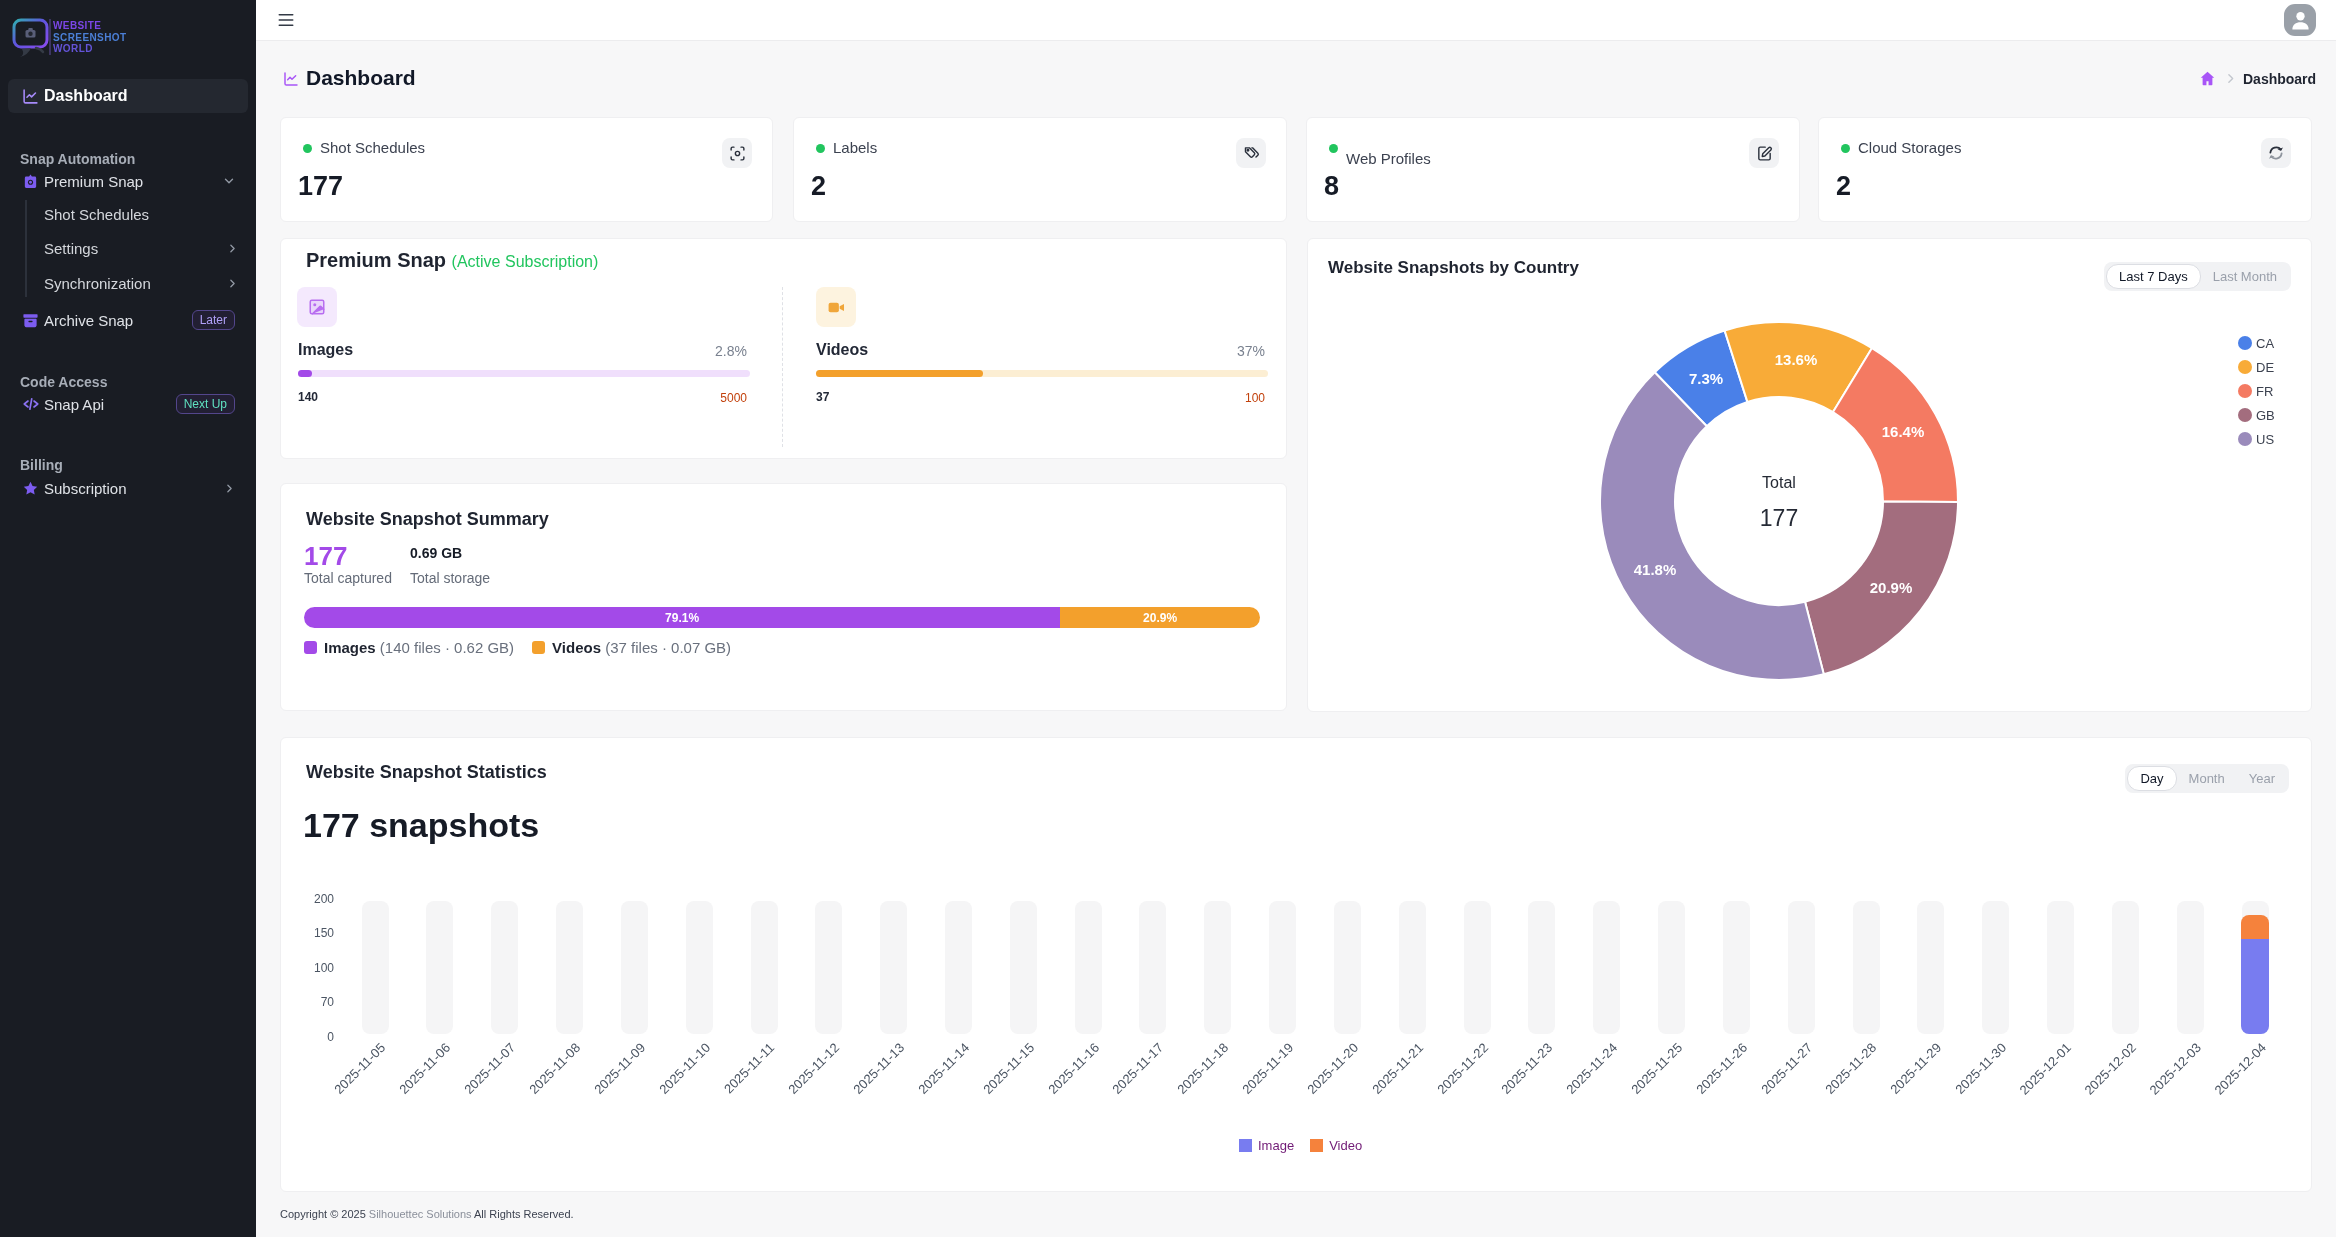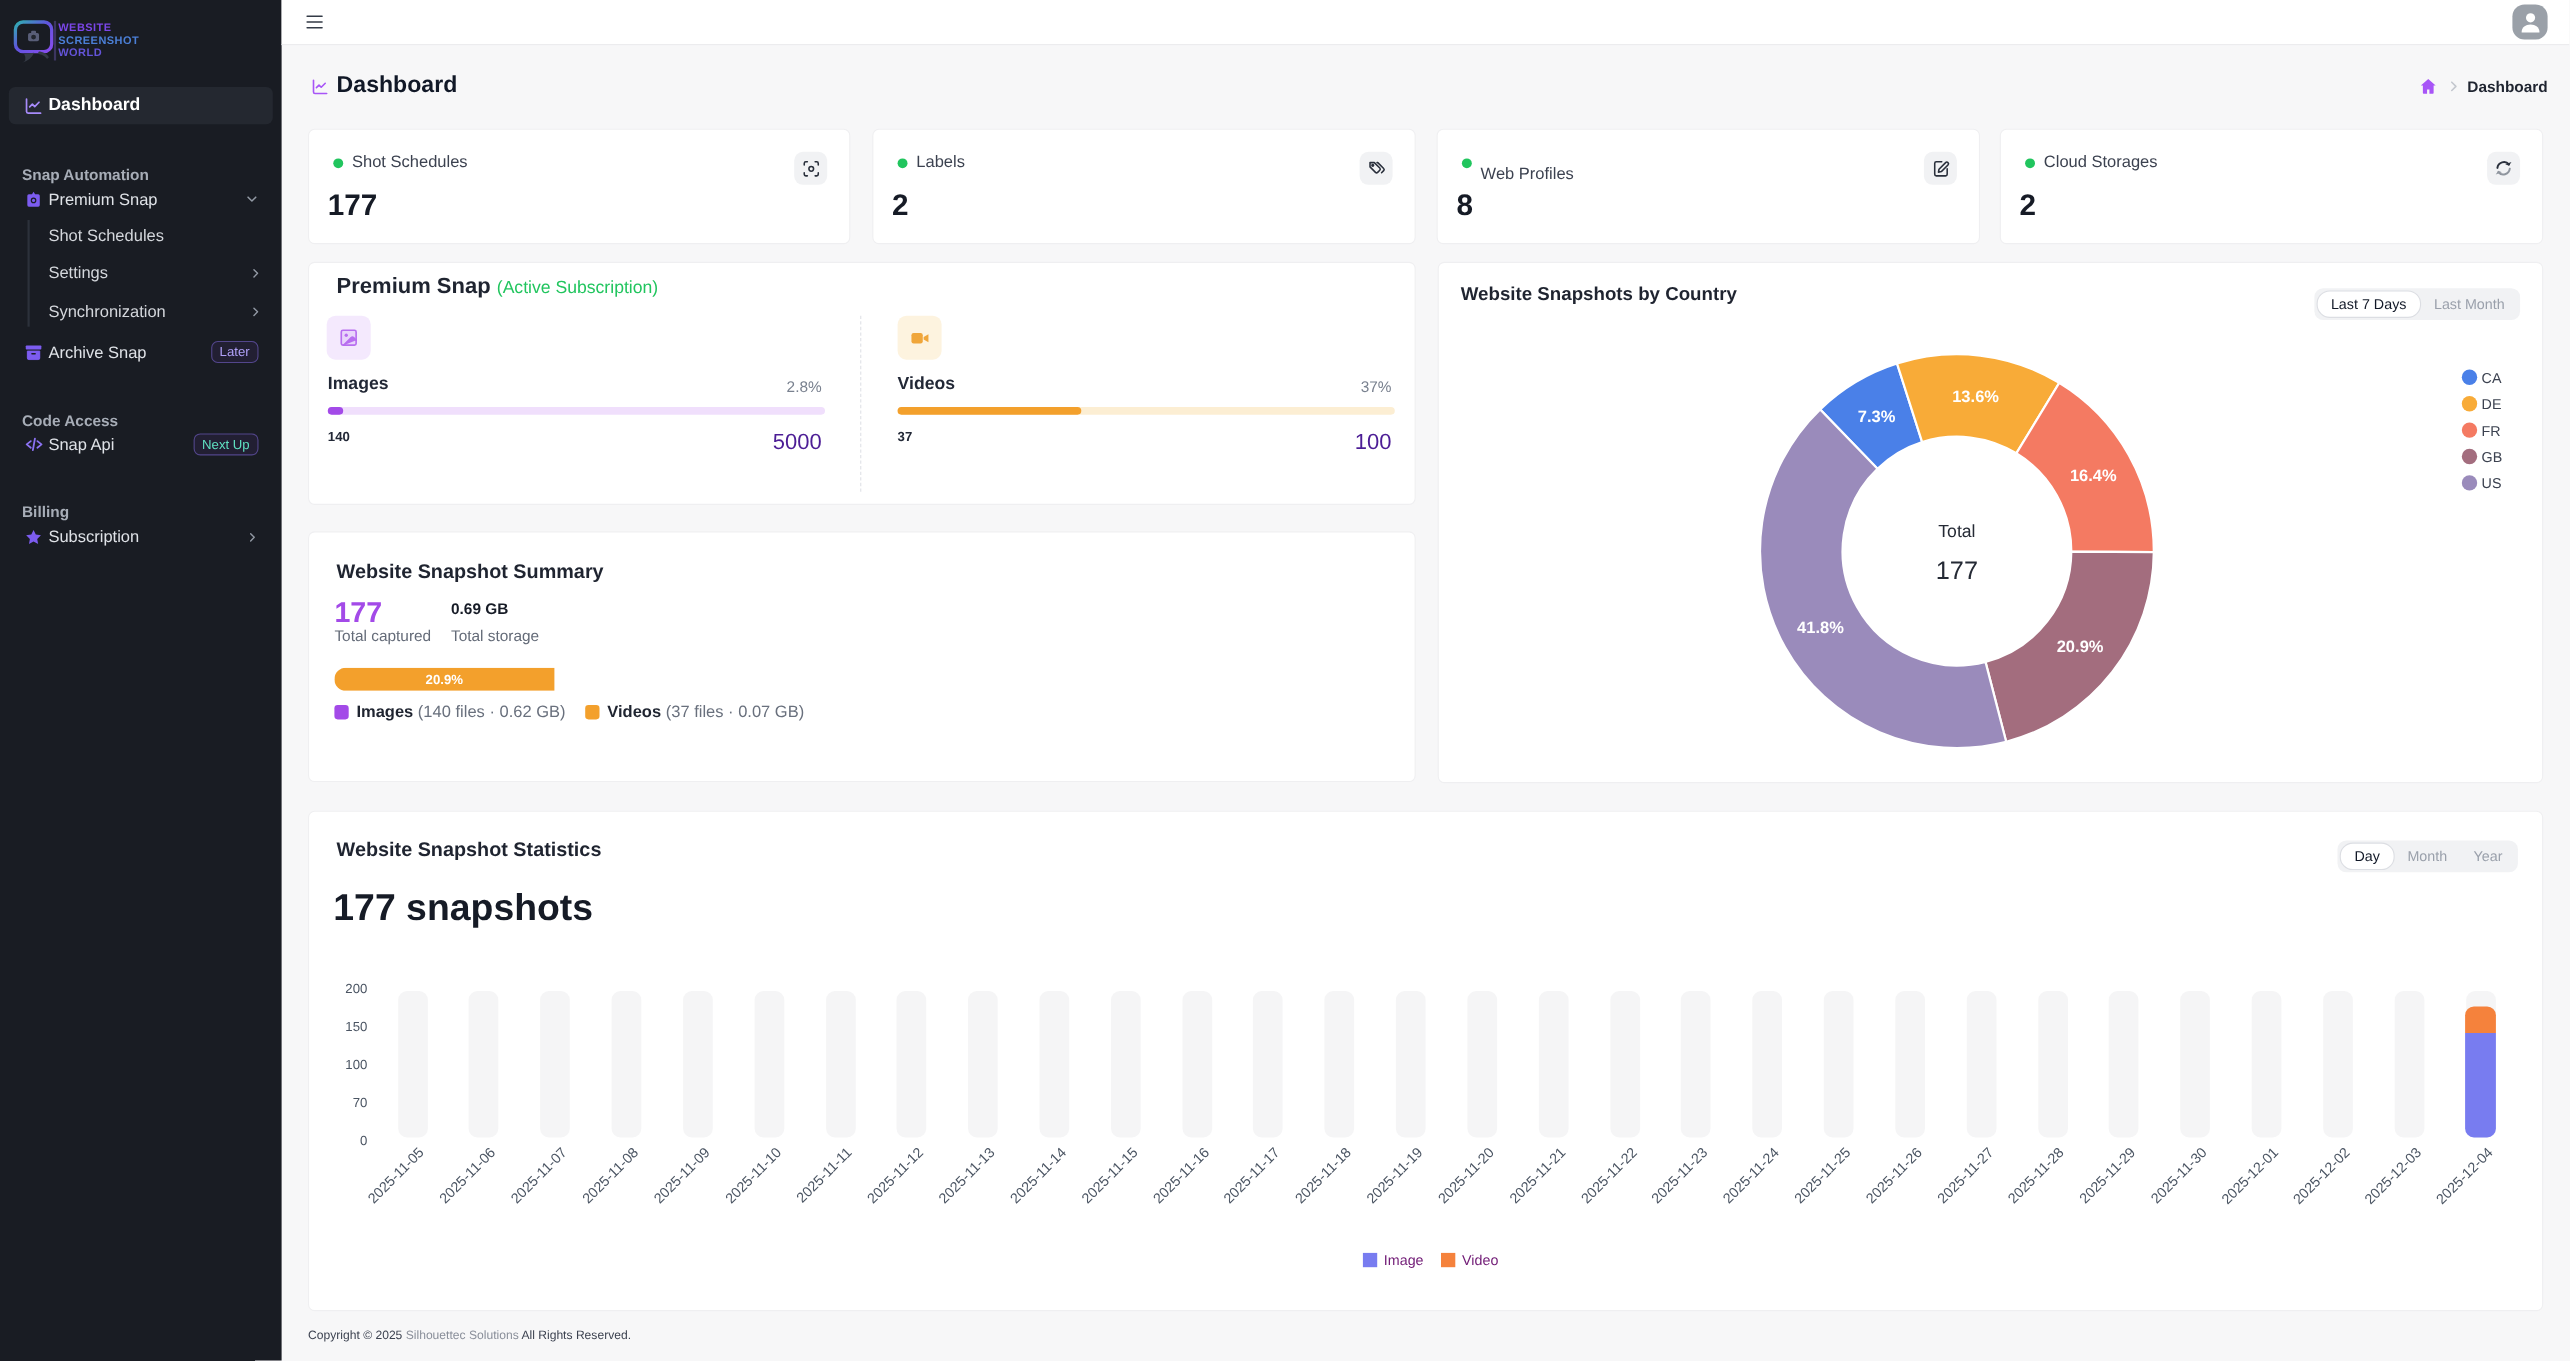--- a/index.html
+++ b/index.html
@@ -24,21 +24,21 @@
 .stat-label { font-size:15px; color:#3c4250; }
 .stat-num { font-size:27px; font-weight:bold; color:#161b26; }
 .dot { width:9px; height:9px; border-radius:50%; background:#21c55e; display:inline-block; }
 .iconbtn { position:absolute; right:20px; top:20px; width:30px; height:30px; background:#f1f2f4; border-radius:8px; display:flex; align-items:center; justify-content:center; }
 
 .ptile { position:absolute; width:40px; height:40px; border-radius:8px; display:flex; align-items:center; justify-content:center; }
 .plabel { font-size:16px; font-weight:bold; color:#222836; }
 .ppct { font-size:14px; color:#79818f; }
 .pbar { position:absolute; height:7px; border-radius:4px; }
 .pnum { font-size:12px; font-weight:bold; color:#222836; }
-.pmax { font-size:20px; color:#4c1d95; }
+.pmax { font-size:12px; color:#c2410c; }
 .pct { font:bold 15px "Liberation Sans",sans-serif; fill:#fff; }
 
 .toggle { position:absolute; background:#f1f2f4; border-radius:8px; display:flex; align-items:center; padding:2px; font-size:13px; color:#9aa0ab; }
 .toggle .on { background:#fff; border:1px solid #dcdee3; border-radius:12px; color:#111827; }
 .toggle span { padding:4px 12px; }
 
 .gbar { position:absolute; width:27px; background:#f5f5f6; border-radius:8px; }
 .ylab { position:absolute; font-size:12px; color:#4b5563; text-align:right; width:40px; }
 .xlab { position:absolute; font-size:13px; color:#4b5563; transform:rotate(-45deg); transform-origin:top right; white-space:nowrap; }
 </style>
@@ -239,20 +239,21 @@
   <span class="abs pmax" style="right:21px;top:152px">100</span>
 </div>
 
 <div class="card" style="left:280px;top:483px;width:1007px;height:228px">
   <span class="abs cardtitle" style="left:25px;top:25px">Website Snapshot Summary</span>
   <span class="abs" style="left:23px;top:57px;font-size:26px;font-weight:bold;color:#a34ae8">177</span>
   <span class="abs" style="left:23px;top:86px;font-size:14px;color:#646b78">Total captured</span>
   <span class="abs" style="left:129px;top:61px;font-size:14px;font-weight:bold;color:#161b26">0.69 GB</span>
   <span class="abs" style="left:129px;top:86px;font-size:14px;color:#646b78">Total storage</span>
   <div class="abs" style="left:23px;top:123px;width:956px;height:21px;border-radius:11px;overflow:hidden;display:flex">
+    <div style="width:79.1%;background:#a34ae8;color:#fff;font-size:12px;font-weight:bold;display:flex;align-items:center;justify-content:center">79.1%</div>
     <div style="width:20.9%;background:#f3a02c;color:#fff;font-size:12px;font-weight:bold;display:flex;align-items:center;justify-content:center">20.9%</div>
   </div>
   <div class="abs" style="left:23px;top:155px;font-size:15px;color:#69707d;display:flex;align-items:center">
     <span style="width:13px;height:13px;border-radius:3px;background:#a34ae8;margin-right:7px"></span>
     <span style="color:#1f2430;font-weight:bold">Images</span>&nbsp;(140 files · 0.62 GB)
     <span style="width:13px;height:13px;border-radius:3px;background:#f3a02c;margin:0 7px 0 18px"></span>
     <span style="color:#1f2430;font-weight:bold">Videos</span>&nbsp;(37 files · 0.07 GB)
   </div>
 </div>
 

